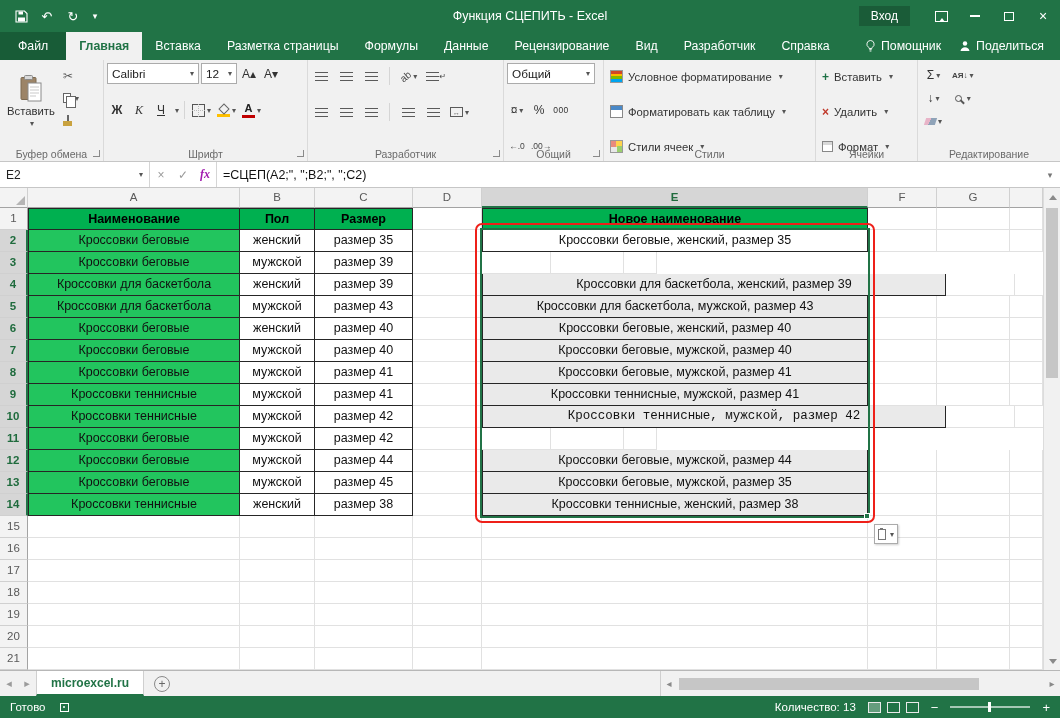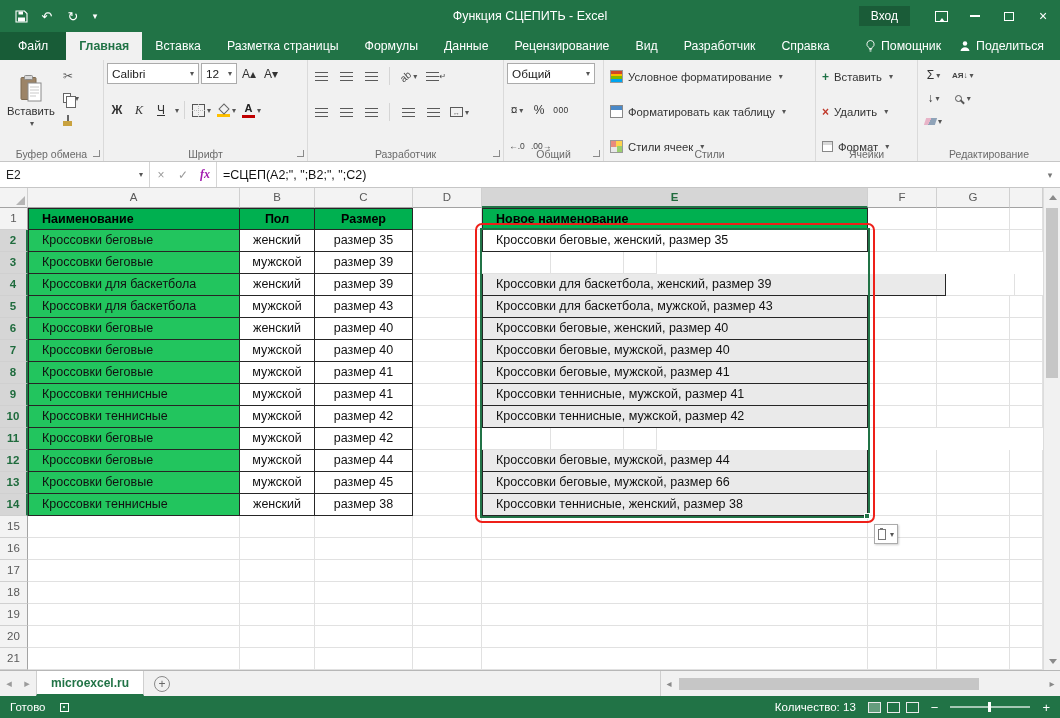--- a/index.html
+++ b/index.html
@@ -91,21 +91,21 @@
 .ch.corner::after{content:"";position:absolute;right:2px;bottom:2px;border-left:9px solid transparent;border-bottom:9px solid #b5b5b5}
 .ch.selhdr{background:#d6d6d6;color:#1f6b3d;border-bottom:2px solid #217346;font-weight:700}
 .grow{display:flex;height:22px}
 .rh{flex:0 0 28px;height:22px;line-height:21px;text-align:center;font-size:11.5px;color:#595959;background:#f3f3f3;border-right:1px solid #a3a3a3;border-bottom:1px solid #d0d0d0}
 .rh.selhdr{background:#d6d6d6;color:#1f6b3d;border-right:2px solid #217346;font-weight:700}
 .cell{flex:0 0 auto;height:22px;line-height:21px;font-size:12.5px;color:#111;white-space:nowrap;overflow:hidden;background:#fff}
 .cell.empty{border-right:1px solid #e1e1e1;border-bottom:1px solid #e1e1e1}
 .cell.tbl{border-right:1px solid #262626;border-bottom:1px solid #262626}
 .cell.bl{border-left:1px solid #262626}
 .cell.bt{border-top:1px solid #262626}
-.cell.left{text-align:left;padding:0 13px}
+.cell.left{text-align:center;padding:0 13px}
 .cell.ctr{text-align:center}
 .cell.hdrcell{background:#00b050;font-weight:700;color:#000}
 .cell.namecell{background:#22c55e}
 .cell.selcell{background:#eaeaea}
 .cell.activecell{background:#fff}
 .sel-border{position:absolute;left:480px;top:40px;width:390px;height:290px;border:2px solid #217346;pointer-events:none}
 .red-annotation{position:absolute;left:475px;top:35px;width:400px;height:300px;border:2.5px solid #ee2019;border-radius:7px;pointer-events:none}
 .fill-handle{position:absolute;left:864px;top:325px;width:6px;height:6px;background:#217346;border:1px solid #fff}
 .paste-opt{position:absolute;left:874px;top:336px;width:24px;height:20px;background:#fff;border:1px solid #ababab;display:flex;align-items:center;justify-content:center;gap:2px;box-shadow:1px 1px 2px rgba(0,0,0,.2);cursor:pointer}
 .i-clipmini{width:8px;height:11px;border:1px solid #777;background:#fff;position:relative;display:inline-block}
@@ -551,21 +551,21 @@
           <div class="cell empty" style="width: 69px;"></div>
           <div class="cell empty" style="width: 73px;"></div>
           <div class="cell empty" style="width: 33px;"></div>
         </div>
         <div class="grow">
           <div class="rh selhdr">10</div>
           <div class="cell tbl namecell left bl" style="width: 212px;">Кроссовки теннисные</div>
           <div class="cell tbl ctr" style="width: 75px;">мужской</div>
           <div class="cell tbl ctr" style="width: 98px;">размер 42</div>
           <div class="cell empty" style="width: 69px;"></div>
-          <div class="cell tbl left bl selcell" style="width: 386px;">Кроссовки теннисные, мужской, размер 42</div>
+          <div class="cell tbl left bl selcell" style="width: 464px; font-family: Liberation Mono, monospace;">Кроссовки теннисные, мужской, размер 42</div>
           <div class="cell empty" style="width: 69px;"></div>
           <div class="cell empty" style="width: 73px;"></div>
           <div class="cell empty" style="width: 33px;"></div>
         </div>
         <div class="grow">
           <div class="rh selhdr">11</div>
           <div class="cell tbl namecell left bl" style="width: 212px;">Кроссовки беговые</div>
           <div class="cell tbl ctr" style="width: 75px;">мужской</div>
           <div class="cell tbl ctr" style="width: 98px;">размер 42</div>
           <div class="cell empty" style="width: 69px;"></div>
@@ -583,21 +583,21 @@
           <div class="cell empty" style="width: 69px;"></div>
           <div class="cell empty" style="width: 73px;"></div>
           <div class="cell empty" style="width: 33px;"></div>
         </div>
         <div class="grow">
           <div class="rh selhdr">13</div>
           <div class="cell tbl namecell left bl" style="width: 212px;">Кроссовки беговые</div>
           <div class="cell tbl ctr" style="width: 75px;">мужской</div>
           <div class="cell tbl ctr" style="width: 98px;">размер 45</div>
           <div class="cell empty" style="width: 69px;"></div>
-          <div class="cell tbl left bl selcell" style="width: 386px;">Кроссовки беговые, мужской, размер 66</div>
+          <div class="cell tbl left bl selcell" style="width: 386px;">Кроссовки беговые, мужской, размер 35</div>
           <div class="cell empty" style="width: 69px;"></div>
           <div class="cell empty" style="width: 73px;"></div>
           <div class="cell empty" style="width: 33px;"></div>
         </div>
         <div class="grow">
           <div class="rh selhdr">14</div>
           <div class="cell tbl namecell left bl" style="width: 212px;">Кроссовки теннисные</div>
           <div class="cell tbl ctr" style="width: 75px;">женский</div>
           <div class="cell tbl ctr" style="width: 98px;">размер 38</div>
           <div class="cell empty" style="width: 69px;"></div>

